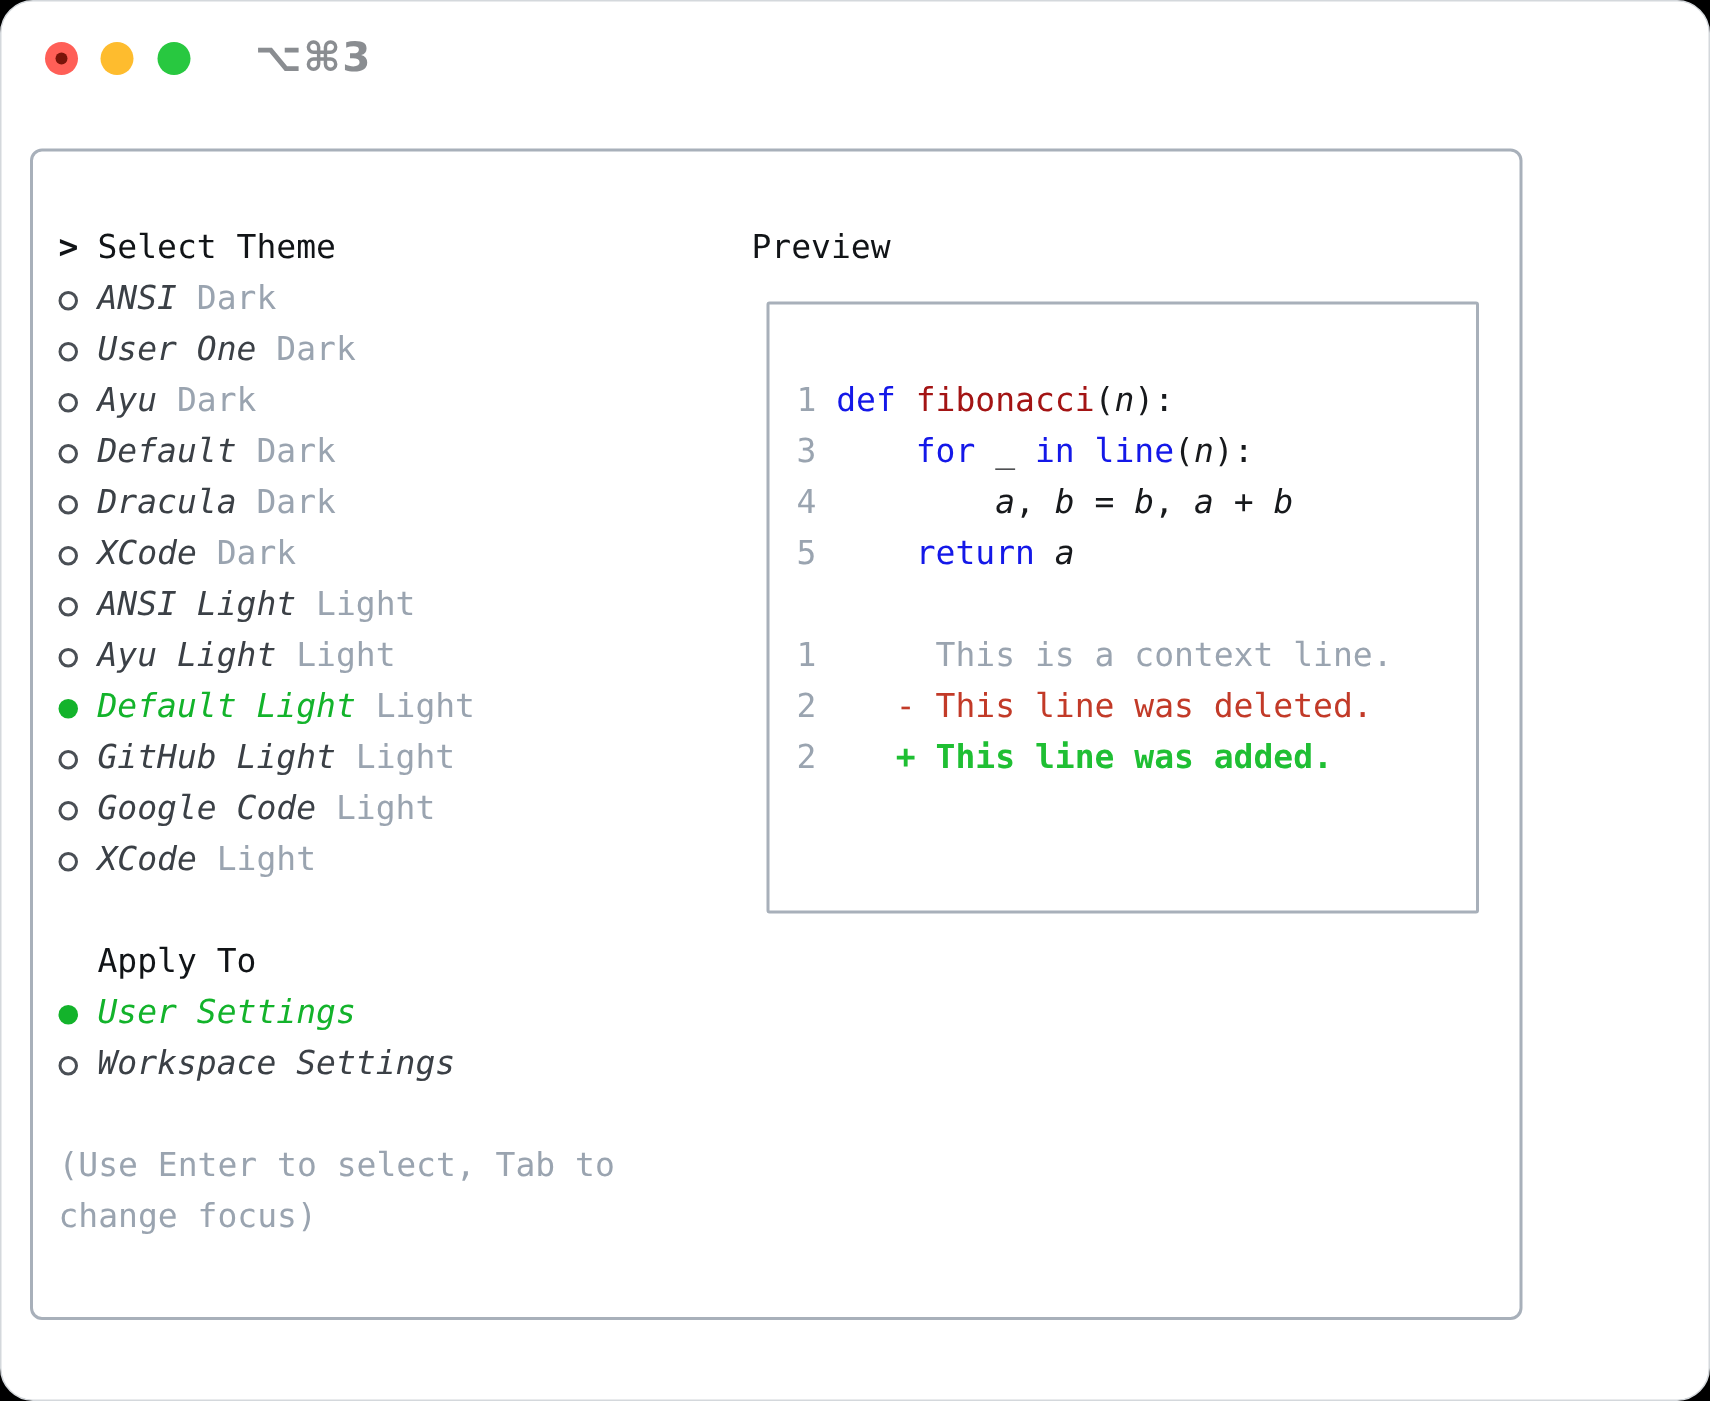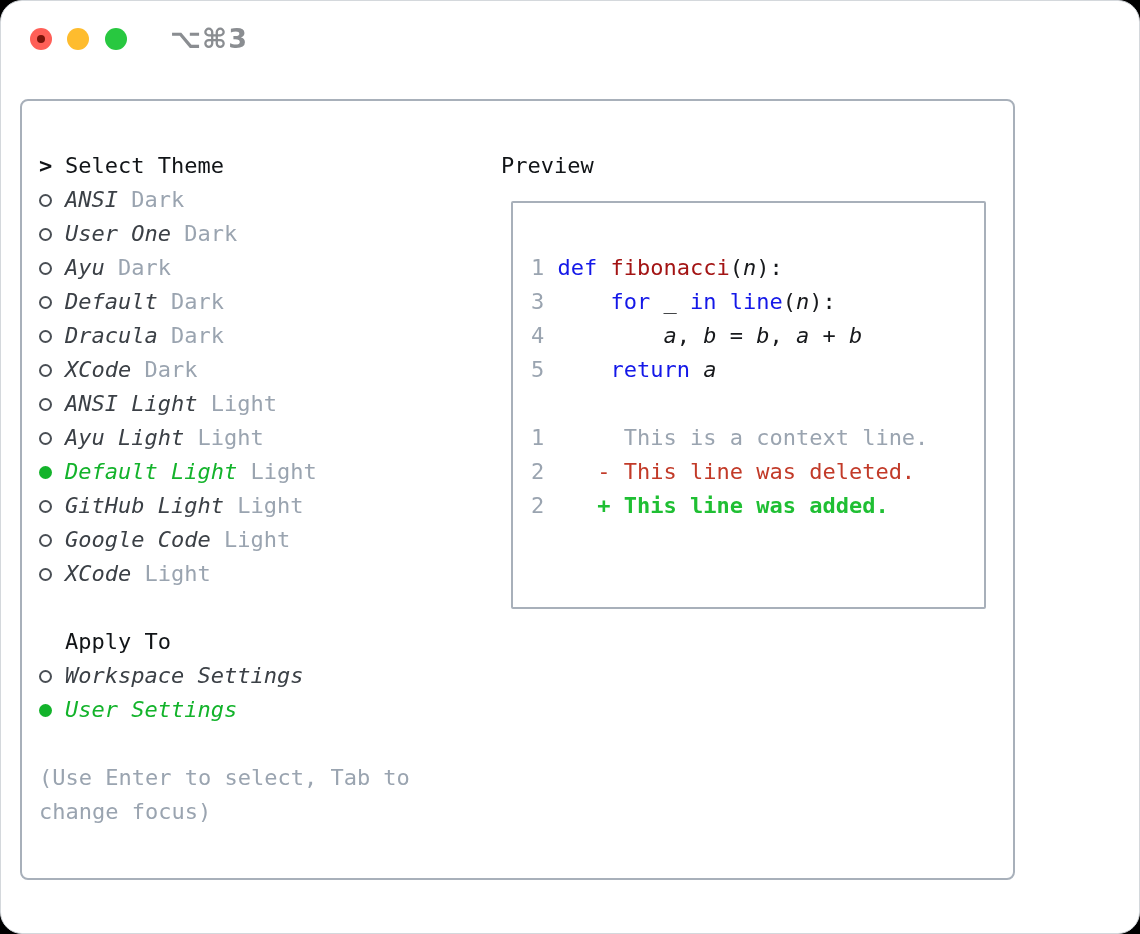--- a/index.html
+++ b/index.html
@@ -110,22 +110,22 @@
         </div>
 
       <div class="spacer"></div>
 
       <div class="row">
         <span class="marker"></span>
         <span class="subheader-label">Apply To</span>
       </div>
 
       <div id="apply-to-list">
+          <div class="row item selected"><span class="marker"><span class="dot filled"></span></span><span class="item-name">User Settings</span></div>
           <div class="row item"><span class="marker"><span class="dot ring"></span></span><span class="item-name">Workspace Settings</span></div>
-          <div class="row item selected"><span class="marker"><span class="dot filled"></span></span><span class="item-name">User Settings</span></div>
         </div>
 
       <div class="spacer"></div>
 
       <div class="hint">(Use Enter to select, Tab to change focus)</div>
     </div>
 
     <div class="right-col">
       <div class="row">
         <span class="header-label">Preview</span>

